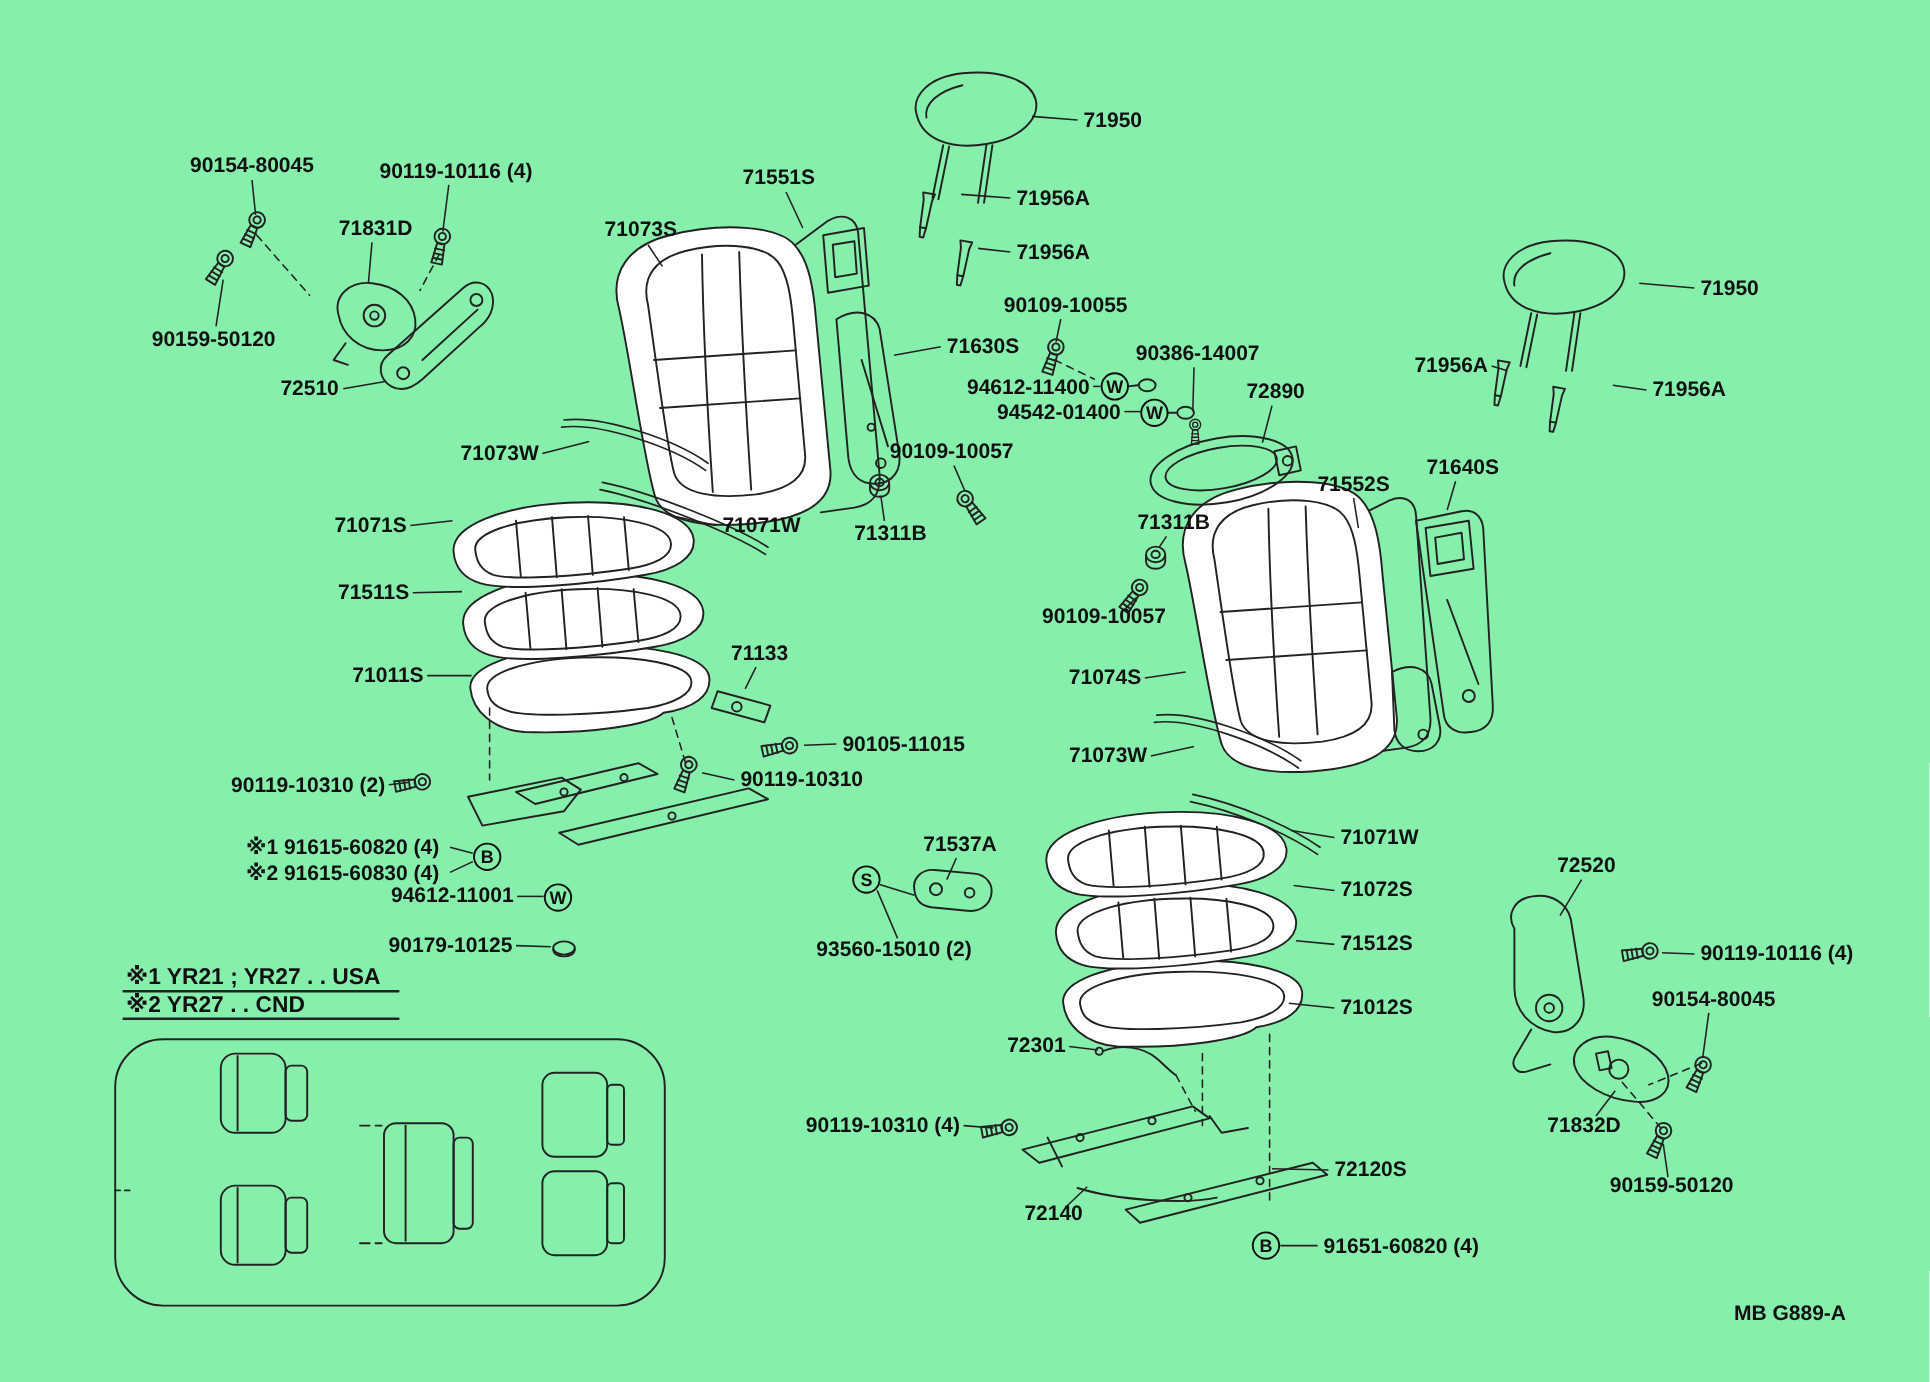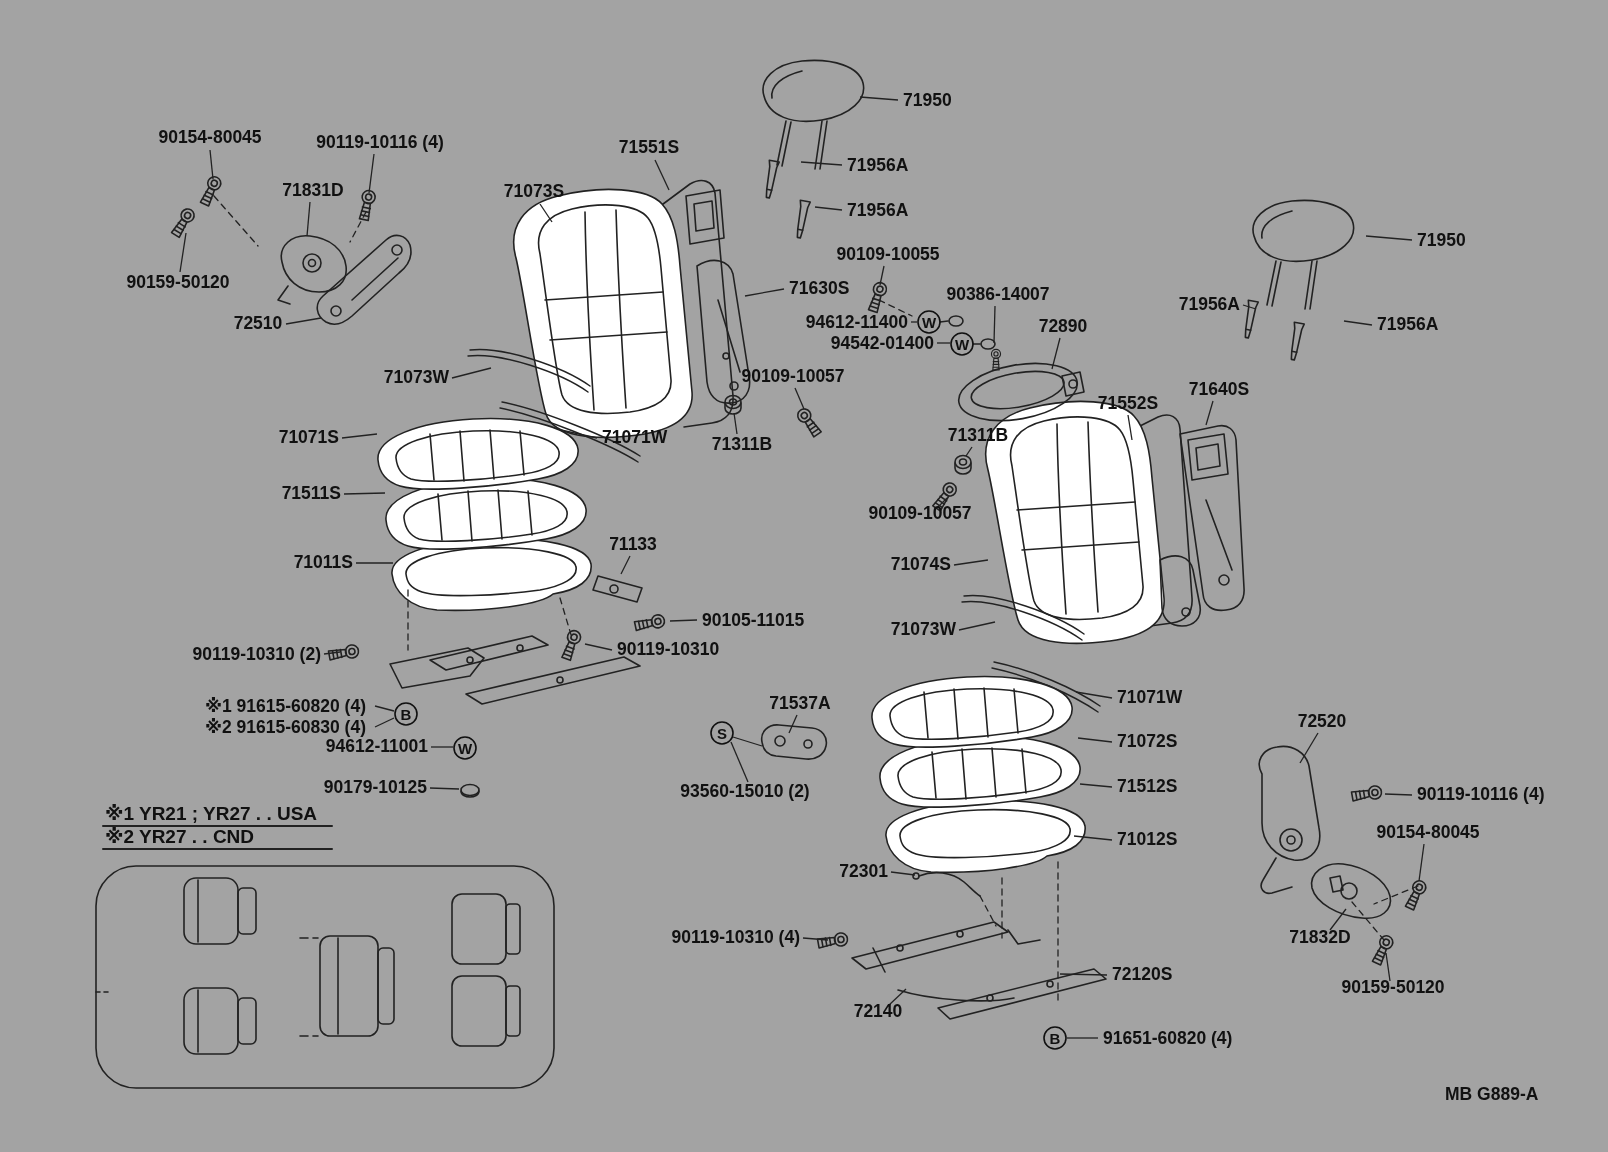--- a/index.html
+++ b/index.html
@@ -1,16 +1,16 @@
 <!DOCTYPE html>
 <html><head>
 <meta charset="utf-8">
 <style>
   html,body{margin:0;padding:0;background:#fff;}
-  .page{position:relative;width:1608px;height:1152px;background:#a3a3a3;overflow:hidden;}
+  .page{position:relative;width:1608px;height:1152px;background:#86efac;overflow:hidden;}
   svg{display:block;}
   text.plabel{font-family:"Liberation Sans","DejaVu Sans",sans-serif;font-weight:700;font-size:17.5px;fill:#111;}
   text.note{font-family:"Liberation Sans","DejaVu Sans",sans-serif;font-weight:700;font-size:19px;fill:#111;}
   text.co{font-family:"Liberation Sans","DejaVu Sans",sans-serif;font-weight:700;font-size:15px;fill:#111;}
   .leader{stroke:#222;stroke-width:1.3;}
 </style>
 </head>
 <body>
 
 <div class="page">

